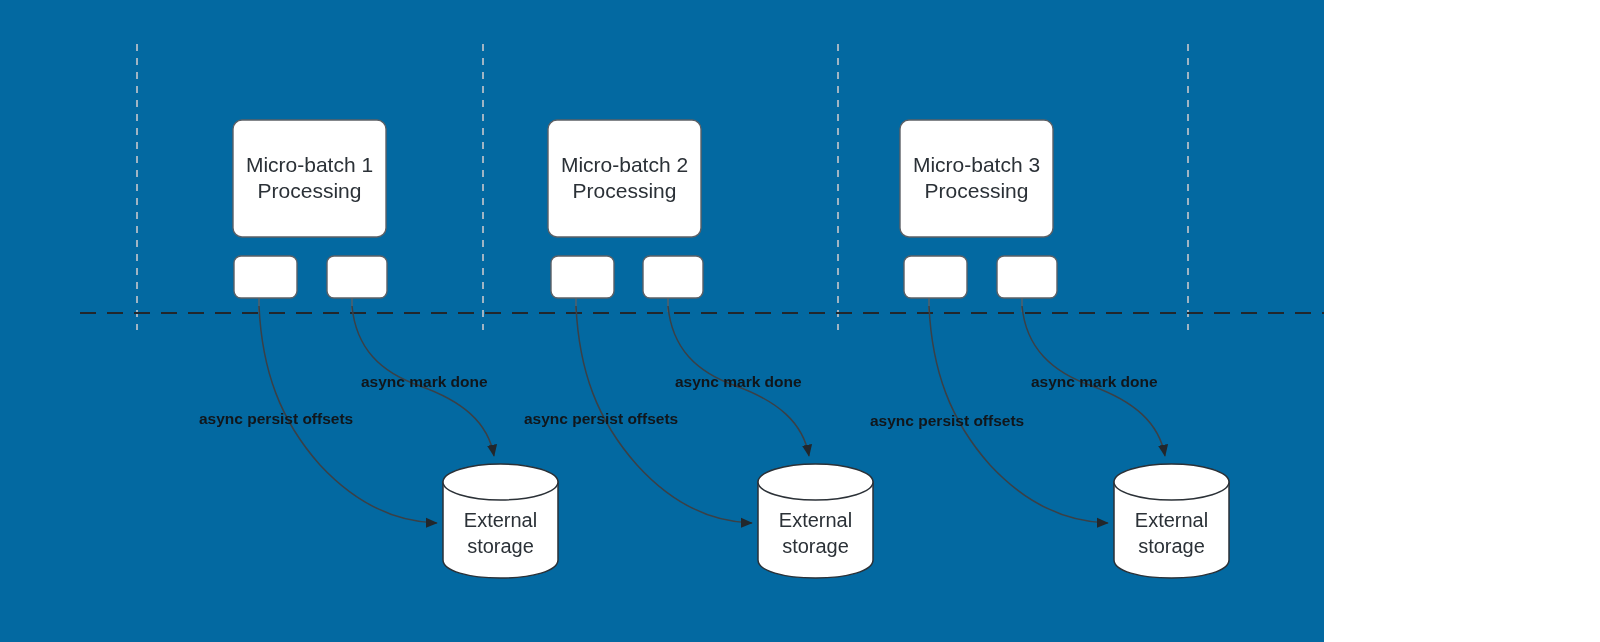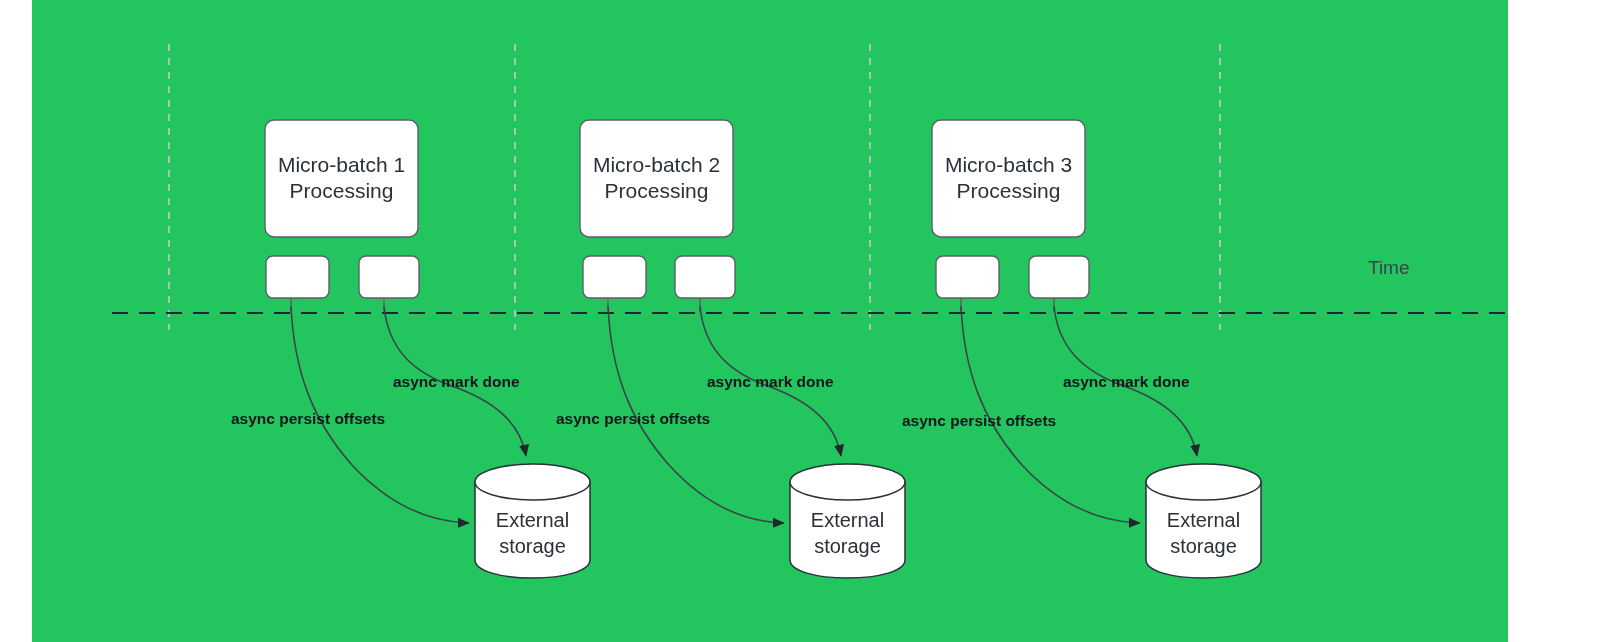--- a/index.html
+++ b/index.html
@@ -5,25 +5,24 @@
   html, body {
     margin: 0;
     padding: 0;
     background: #ffffff;
   }
   body {
     font-family: "Liberation Sans", sans-serif;
   }
   #canvas {
     position: relative;
-    width: 1476px;
+    width: 1324px;
     height: 642px;
-    background: #22c55e;
+    background: #0369a1;
     overflow: hidden;
-    margin-left: 32px;
   }
   svg.layer {
     position: absolute;
     top: 0;
     left: 0;
     width: 1600px;
     height: 642px;
   }
   .box-text {
     font-family: "Liberation Sans", sans-serif;

